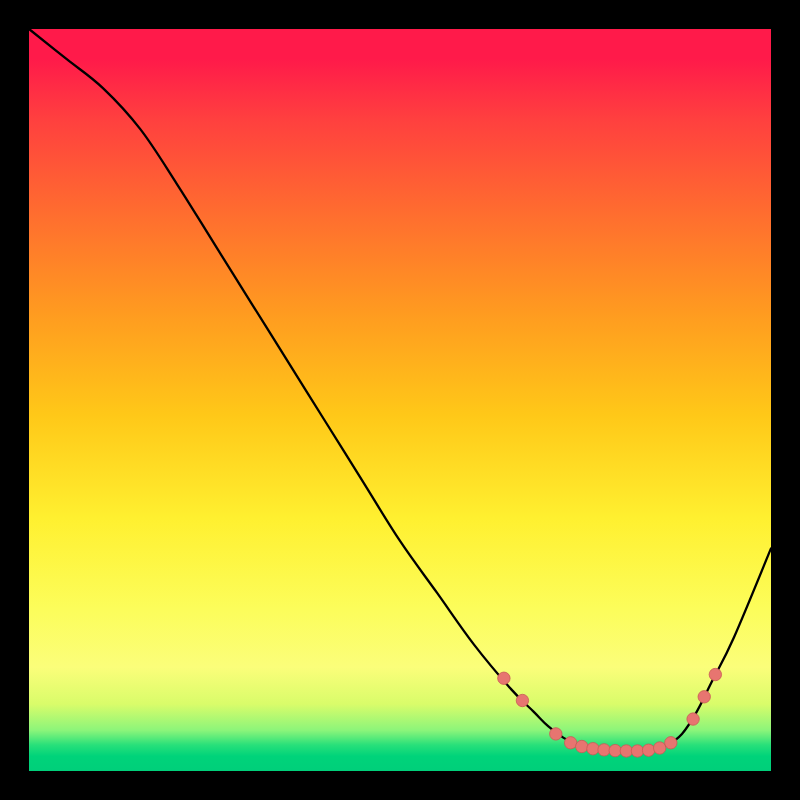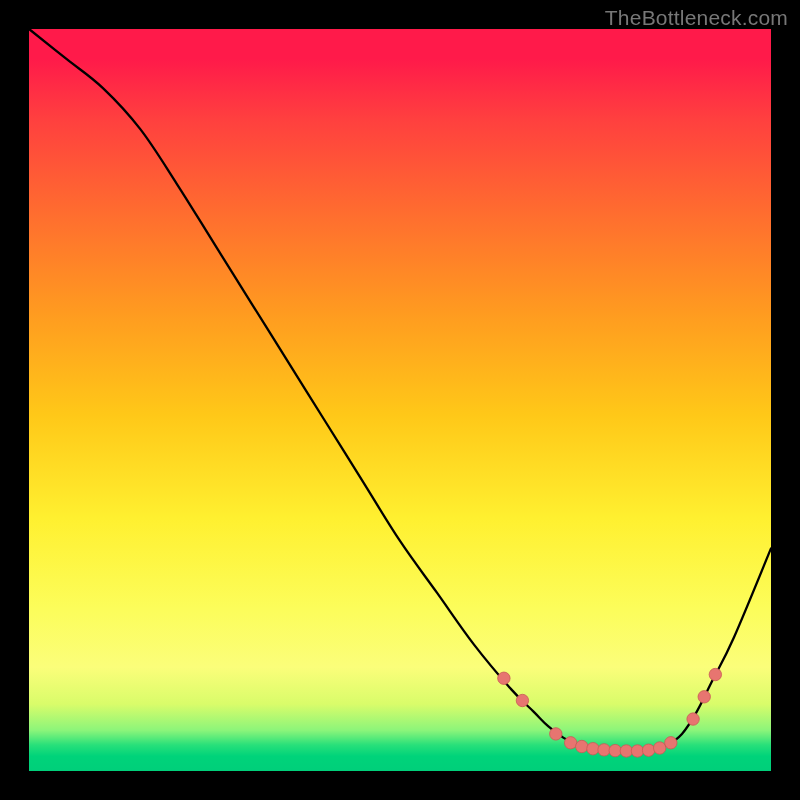--- a/index.html
+++ b/index.html
@@ -60,21 +60,20 @@
     height: 742px;
     overflow: visible;
     pointer-events: none;
   }
 </style>
 </head>
 <body>
 
 <div class="frame">
 
-  <div class="watermark">TheBottleneck.com</div>
 
   <div class="plot-area">
     <svg class="curve" viewBox="0 0 742 742" preserveAspectRatio="none">
       <path fill="none" stroke="#000000" stroke-width="2.3" stroke-linecap="round" d="M 0.00 0.00 C 6.68 5.34 23.74 19.00 37.10 29.68 C 50.46 40.36 60.84 46.67 74.20 59.36 C 87.56 72.05 97.94 82.81 111.30 100.17 C 124.66 117.53 135.04 135.12 148.40 155.82 C 161.76 176.52 172.14 193.81 185.50 215.18 C 198.86 236.55 209.24 253.17 222.60 274.54 C 235.96 295.91 246.34 312.53 259.70 333.90 C 273.06 355.27 283.44 371.89 296.80 393.26 C 310.16 414.63 320.54 431.25 333.90 452.62 C 347.26 473.99 357.64 491.95 371.00 511.98 C 384.36 532.01 394.74 545.22 408.10 563.92 C 421.46 582.62 431.84 598.50 445.20 615.86 C 458.56 633.22 471.62 648.36 482.30 660.38 C 492.98 672.40 497.88 675.96 504.56 682.64 C 511.24 689.32 514.06 692.81 519.40 697.48 C 524.74 702.15 528.90 705.27 534.24 708.61 C 539.58 711.95 543.74 714.03 549.08 716.03 C 554.42 718.03 558.58 718.81 563.92 719.74 C 569.26 720.67 573.42 720.82 578.76 721.22 C 584.10 721.62 588.26 721.83 593.60 721.97 C 598.94 722.10 603.10 722.23 608.44 721.97 C 613.78 721.70 617.94 721.55 623.28 720.48 C 628.62 719.41 632.78 718.83 638.12 716.03 C 643.46 713.23 647.62 710.91 652.96 704.90 C 658.30 698.89 662.46 691.99 667.80 682.64 C 673.14 673.29 675.96 666.32 682.64 652.96 C 689.32 639.60 694.22 632.48 704.90 608.44 C 715.58 584.40 735.32 535.43 742.00 519.40"></path>
       <g>
           <circle cx="474.88" cy="649.25" r="6.2" fill="#e77570" stroke="#c95a56" stroke-width="0.8"></circle>
           <circle cx="493.43" cy="671.51" r="6.2" fill="#e77570" stroke="#c95a56" stroke-width="0.8"></circle>
           <circle cx="526.82" cy="704.90" r="6.2" fill="#e77570" stroke="#c95a56" stroke-width="0.8"></circle>
           <circle cx="541.66" cy="713.80" r="6.2" fill="#e77570" stroke="#c95a56" stroke-width="0.8"></circle>
           <circle cx="552.79" cy="717.51" r="6.2" fill="#e77570" stroke="#c95a56" stroke-width="0.8"></circle>

